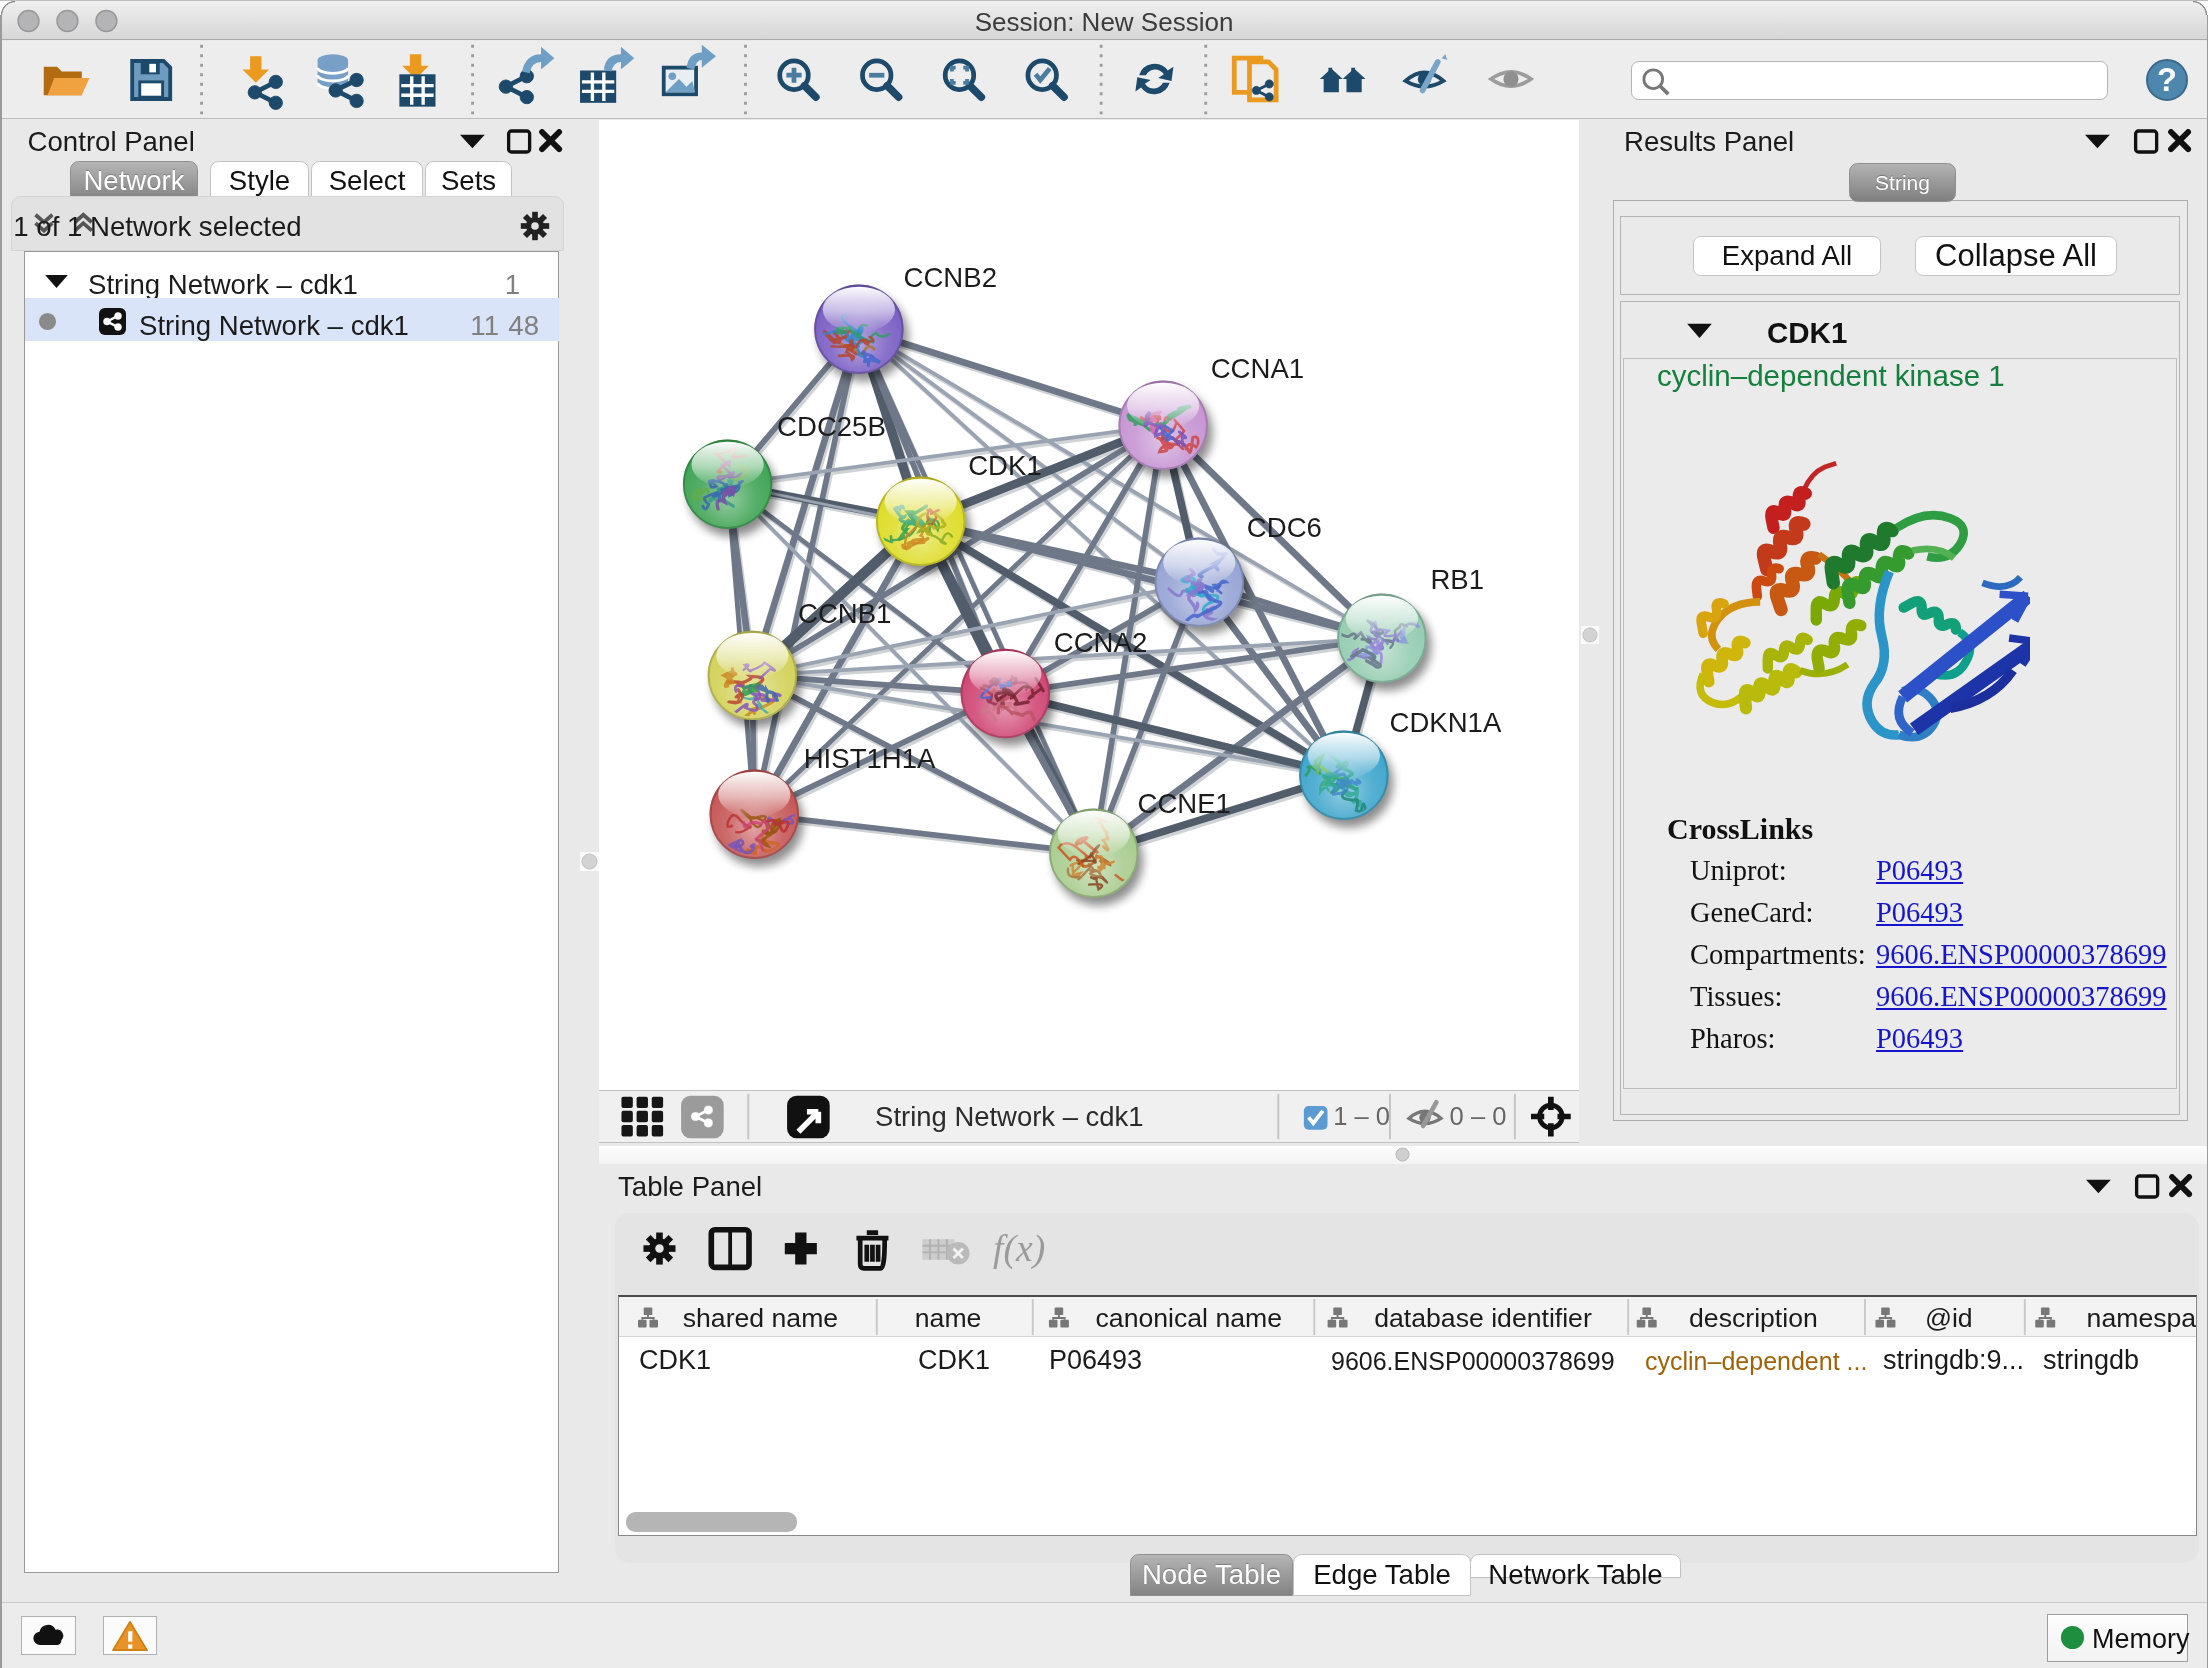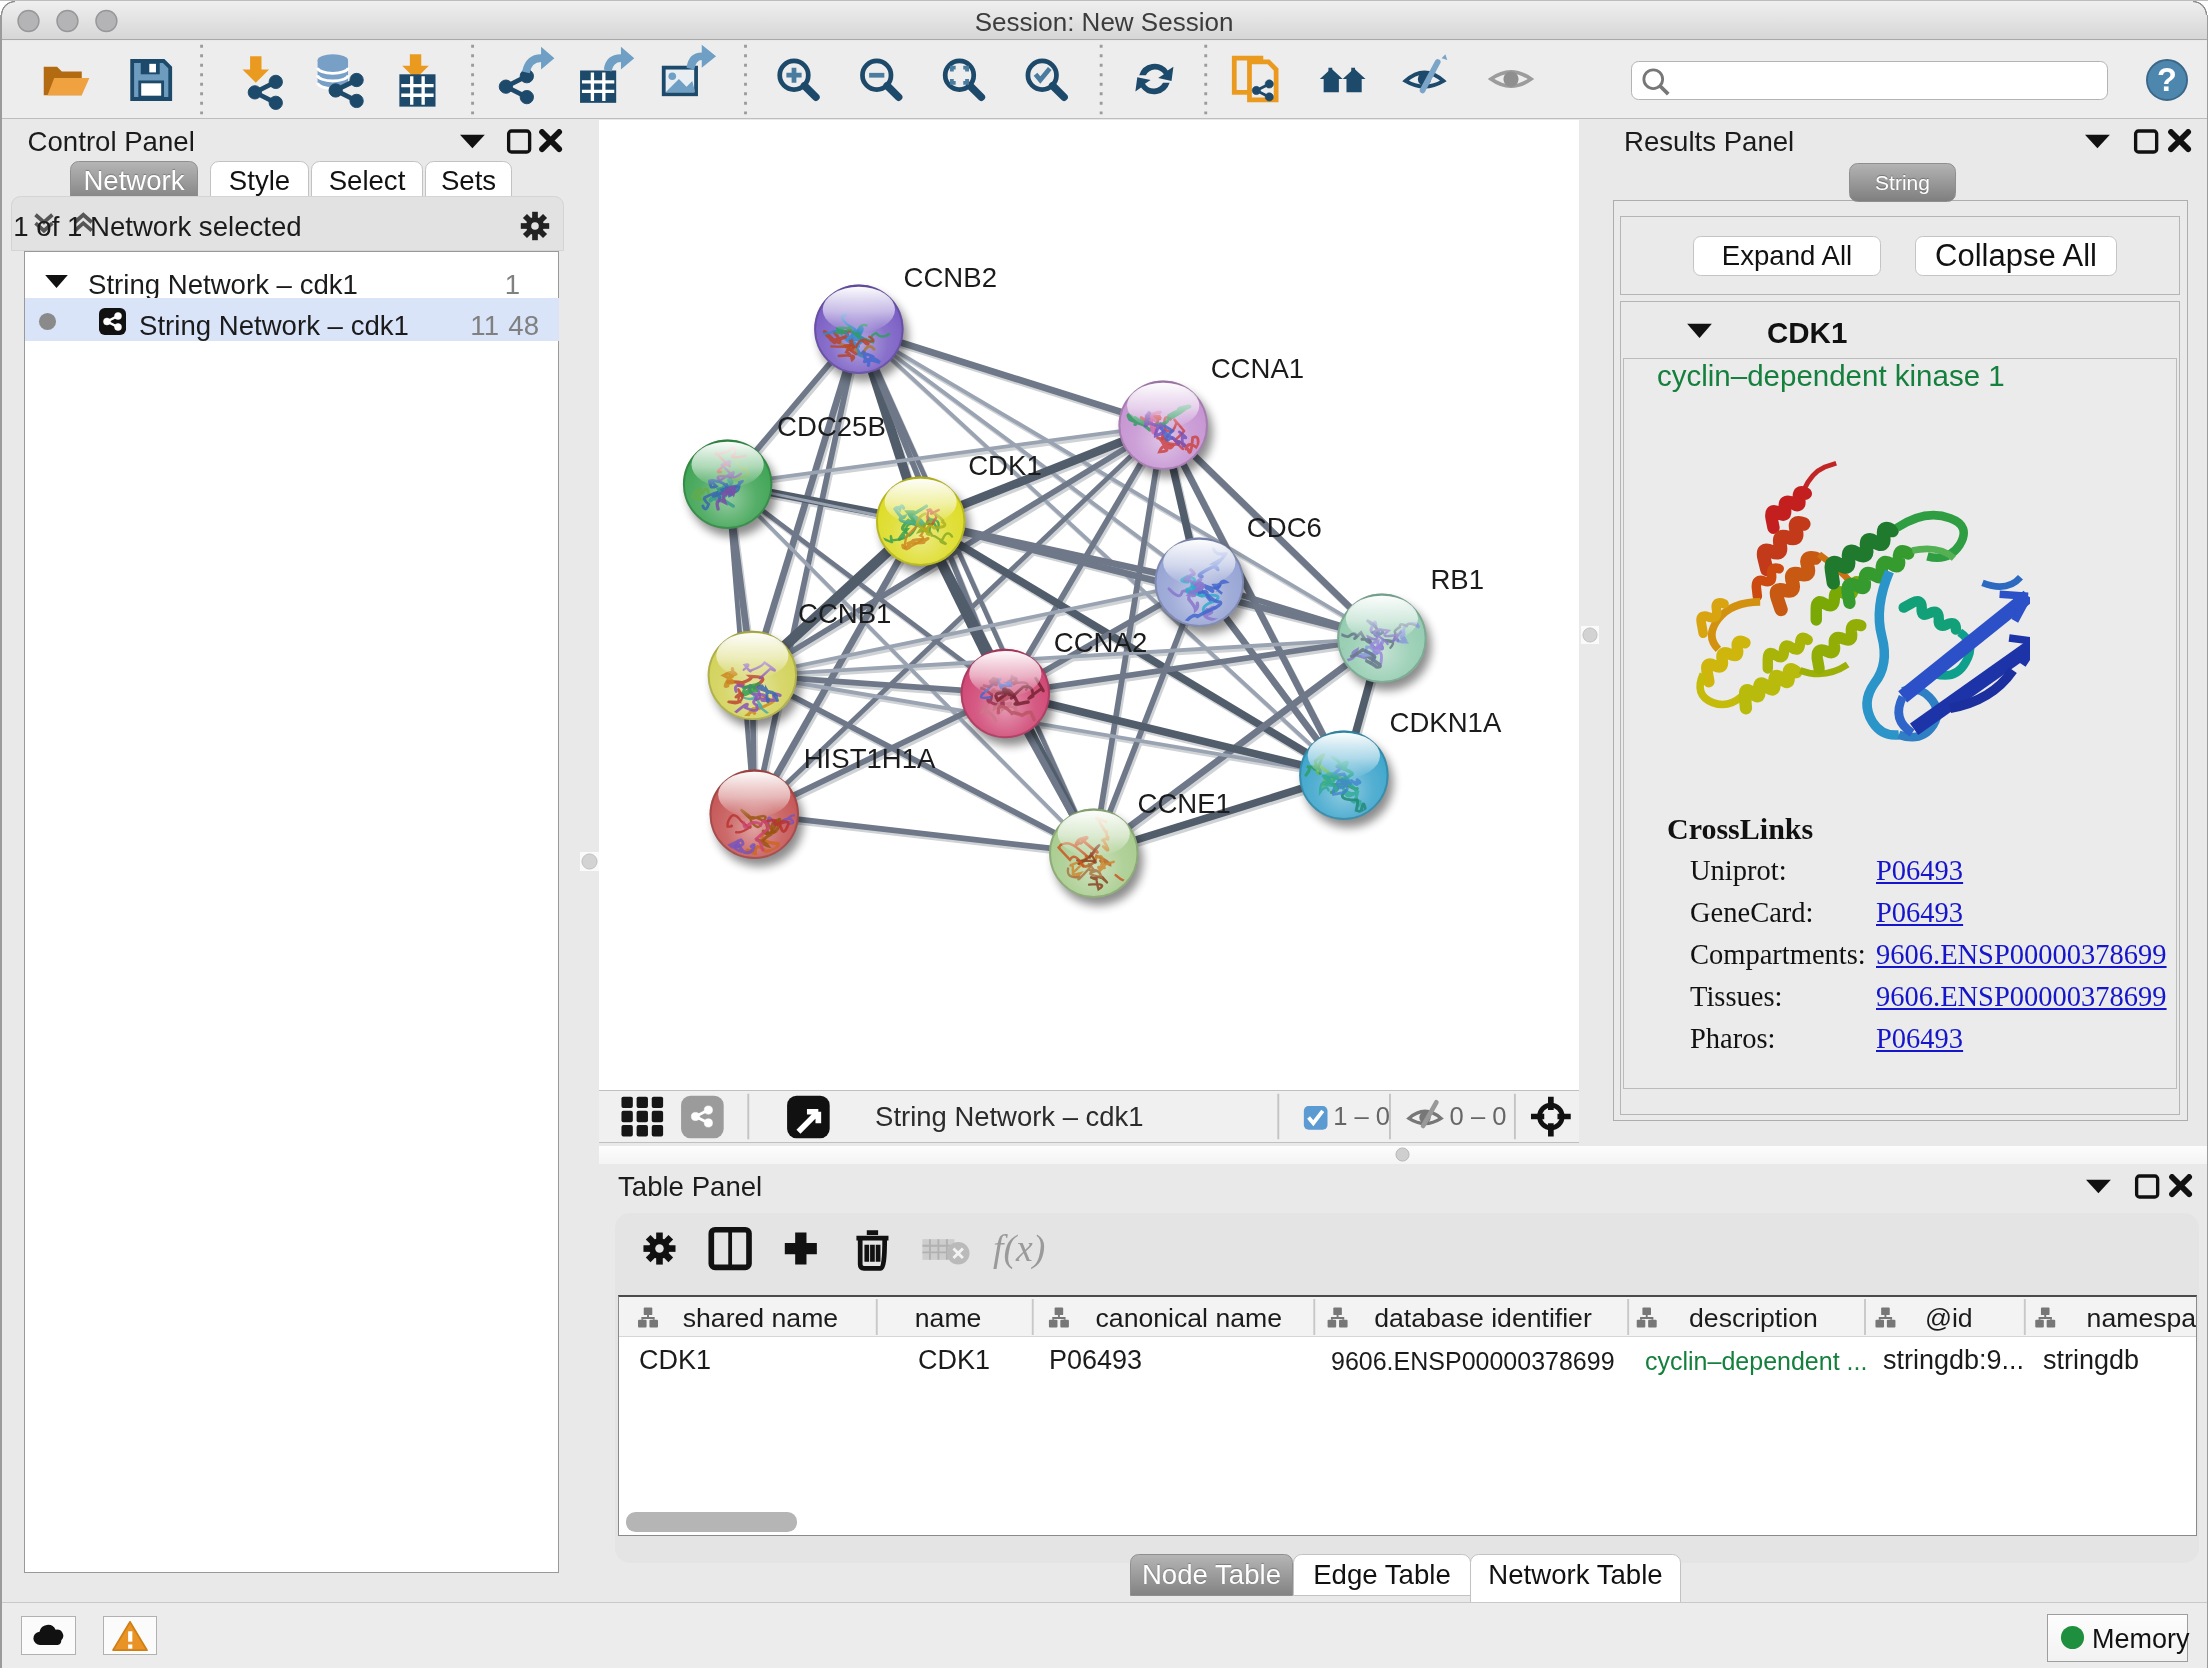--- a/index.html
+++ b/index.html
@@ -804,28 +804,28 @@
 <text x="794" y="31">database identifier</text>
 <text x="1125" y="31">description</text>
 <text x="1373" y="31">@id</text>
 <text x="1543" y="31">namespac</text>
 </g>
 </svg>
 <div class="ab" style="left:639px;top:1345px;font-size:27px;color:#1b1b1b">CDK1</div>
 <div class="ab" style="left:918px;top:1345px;font-size:27px;color:#1b1b1b">CDK1</div>
 <div class="ab" style="left:1049px;top:1345px;font-size:27px;color:#1b1b1b">P06493</div>
 <div class="ab" style="left:1331px;top:1347px;font-size:25px;color:#1b1b1b">9606.ENSP00000378699</div>
-<div class="ab" style="left:1645px;top:1347px;font-size:25px;color:#15803d">cyclin–dependent ...</div>
+<div class="ab" style="left:1645px;top:1347px;font-size:25px;color:#a16207">cyclin–dependent ...</div>
 <div class="ab" style="left:1883px;top:1345px;font-size:27px;color:#1b1b1b">stringdb:9...</div>
 <div class="ab" style="left:2043px;top:1345px;font-size:27px;color:#1b1b1b">stringdb</div>
 <div class="ab" style="left:626px;top:1512px;width:171px;height:20px;background:#b5b5b5;border-radius:9.5px"></div>
 
 <div class="tab tabsel" style="left:1130px;top:1554px;width:163px;height:42px;line-height:40px">Node Table</div>
 <div class="tab" style="left:1293px;top:1554px;width:178px;height:42px;line-height:40px">Edge Table</div>
-<div class="tab" style="left:1470px;top:1554px;width:211px;height:49px;line-height:40px">Network Table</div>
+<div class="tab" style="left:1470px;top:1554px;width:211px;height:24px;line-height:40px">Network Table</div>
 
 <div class="ab" style="left:0;top:1602px;width:2208px;height:67px;background:#ececec;border-top:1px solid #c9c9c9"></div>
 <div class="ab" style="left:21px;top:1616px;width:55px;height:39px;background:#fbfbfb;border:1.9px solid #b1b1b1"></div>
 <svg class="ab" style="left:31px;top:1624px" width="36" height="23" viewBox="0 0 38 24">
     <path d="M10 22 a7 7 0 0 1 -1 -14 a9 9 0 0 1 17 -2 a6.5 6.5 0 0 1 6 11 a5 5 0 0 1 -4 5 Z" fill="#111"></path>
   </svg>
 <div class="ab" style="left:103px;top:1616px;width:54px;height:39px;background:#fbfbfb;border:1.9px solid #b1b1b1"></div>
 <svg class="ab" style="left:111px;top:1620px" width="38" height="32" viewBox="0 0 40 34">
     <path d="M20 2 L38 32 H2 Z" fill="#e99225" stroke="#d07f15" stroke-width="2" stroke-linejoin="round"></path>
     <rect x="18" y="12" width="4.5" height="11" fill="#fff"></rect>

